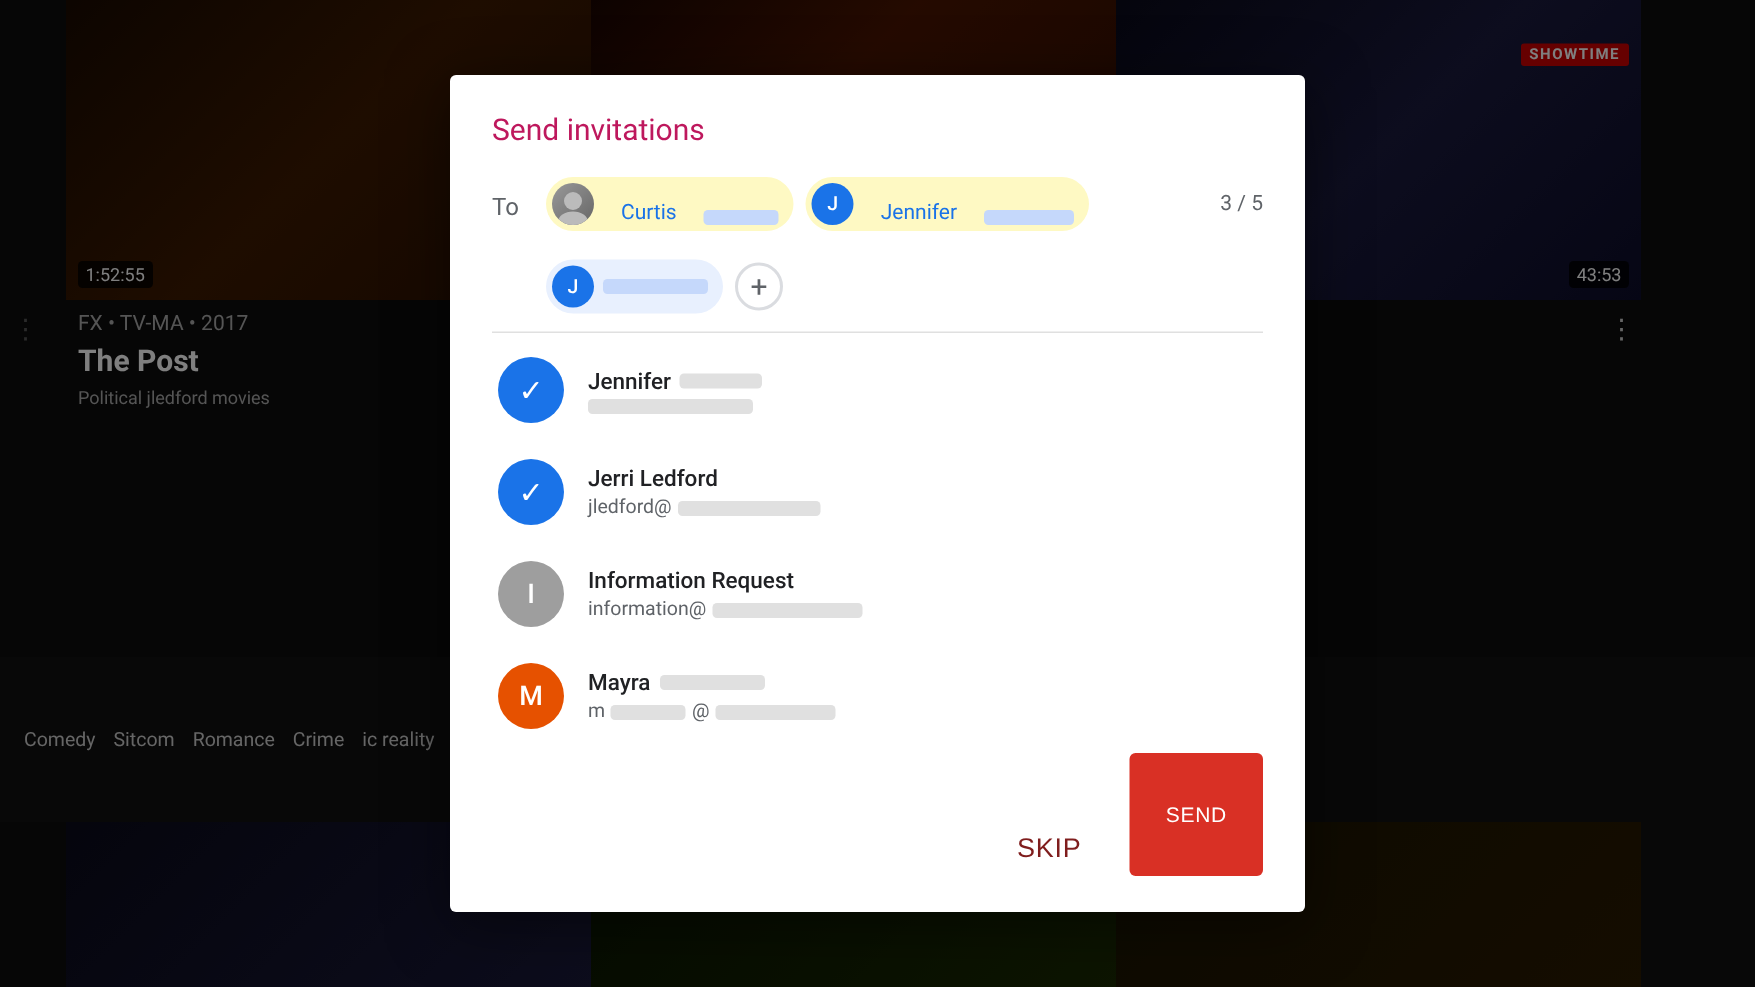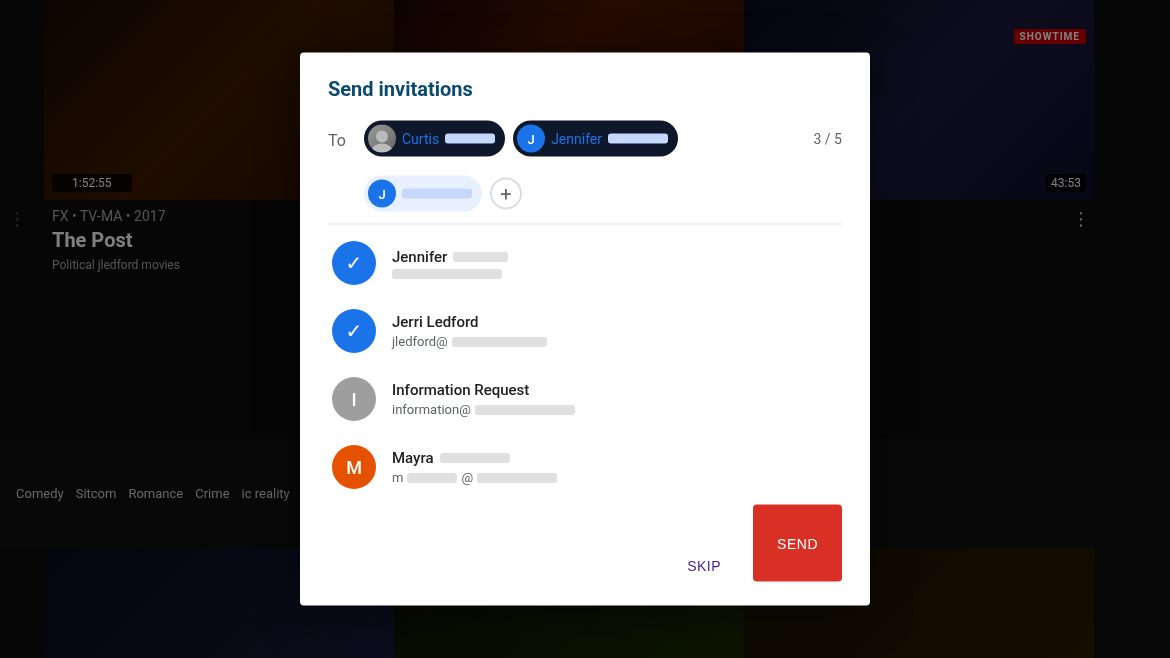--- a/index.html
+++ b/index.html
@@ -33,21 +33,21 @@
     .bg-cell-2 { background: linear-gradient(135deg, #1a0500 0%, #4a1500 40%, #2d0d00 100%); }
     .bg-cell-3 { background: linear-gradient(135deg, #0a0a1a 0%, #1a1a3d 50%, #0d0d2a 100%); }
 
     .time-badge {
       position: absolute;
       bottom: 8px;
       left: 8px;
       background: rgba(0,0,0,0.8);
       color: white;
       font-size: 12px;
-      padding: 2px 20px;
+      padding: 2px 5px;
       border-radius: 3px;
     }
     .time-badge-right {
       position: absolute;
       bottom: 8px;
       right: 8px;
       background: rgba(0,0,0,0.8);
       color: white;
       font-size: 12px;
       padding: 2px 5px;
@@ -135,22 +135,22 @@
       background: white;
       border-radius: 4px;
       width: 570px;
       padding: 24px 28px 24px 28px;
       z-index: 20;
       box-shadow: 0 8px 40px rgba(0,0,0,0.5);
     }
 
     .dialog-title {
       font-size: 20px;
-      font-weight: 700;
-      color: #0c4a6e;
+      font-weight: 400;
+      color: #be185d;
       margin-bottom: 20px;
     }
 
     
     .to-row {
       display: flex;
       align-items: flex-start;
       gap: 12px;
       margin-bottom: 19px;
     }
@@ -165,23 +165,23 @@
     .to-chips-area {
       display: flex;
       flex-wrap: wrap;
       gap: 8px;
       flex: 1;
       align-items: center;
     }
 
     .chip {
       display: flex;
-      align-items: center;
-      gap: 6px;
-      background: #0f172a;
+      align-items: flex-end;
+      gap: 18px;
+      background: #fef9c3;
       border-radius: 20px;
       padding: 4px 10px 4px 4px;
       font-size: 14px;
       color: #1a73e8;
     }
 
     .chip-avatar {
       width: 28px;
       height: 28px;
       border-radius: 50%;
@@ -355,22 +355,22 @@
       display: flex;
       justify-content: flex-end;
       gap: 12px;
       padding-top: 16px;
     }
 
     .btn-skip {
       padding: 8px 20px;
       background: transparent;
       border: none;
-      color: #4c1d95;
-      font-size: 14px;
+      color: #7f1d1d;
+      font-size: 18px;
       font-weight: 500;
       cursor: pointer;
       border-radius: 4px;
       text-transform: uppercase;
       letter-spacing: 0.5px;
       margin-top: 45px;
     }
 
     .btn-send {
       padding: 0 24px;

